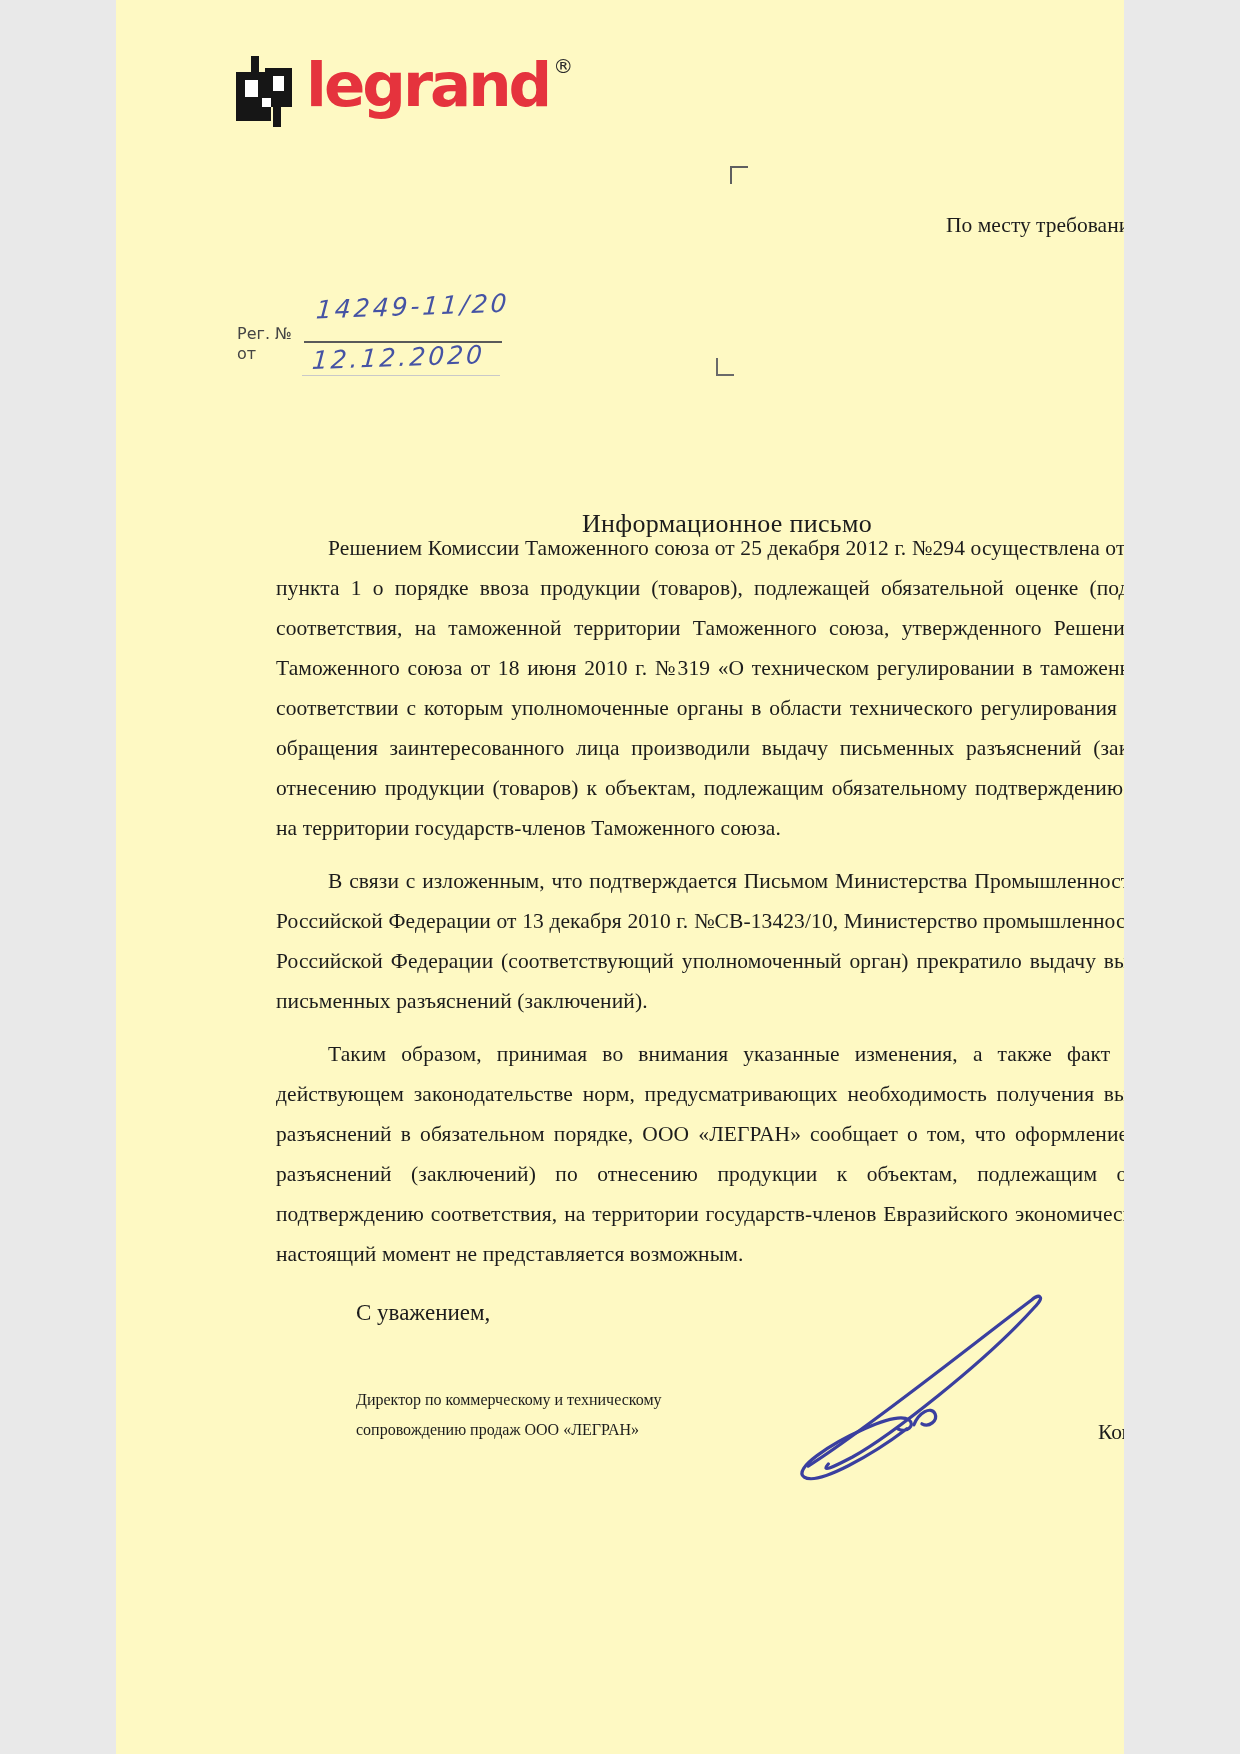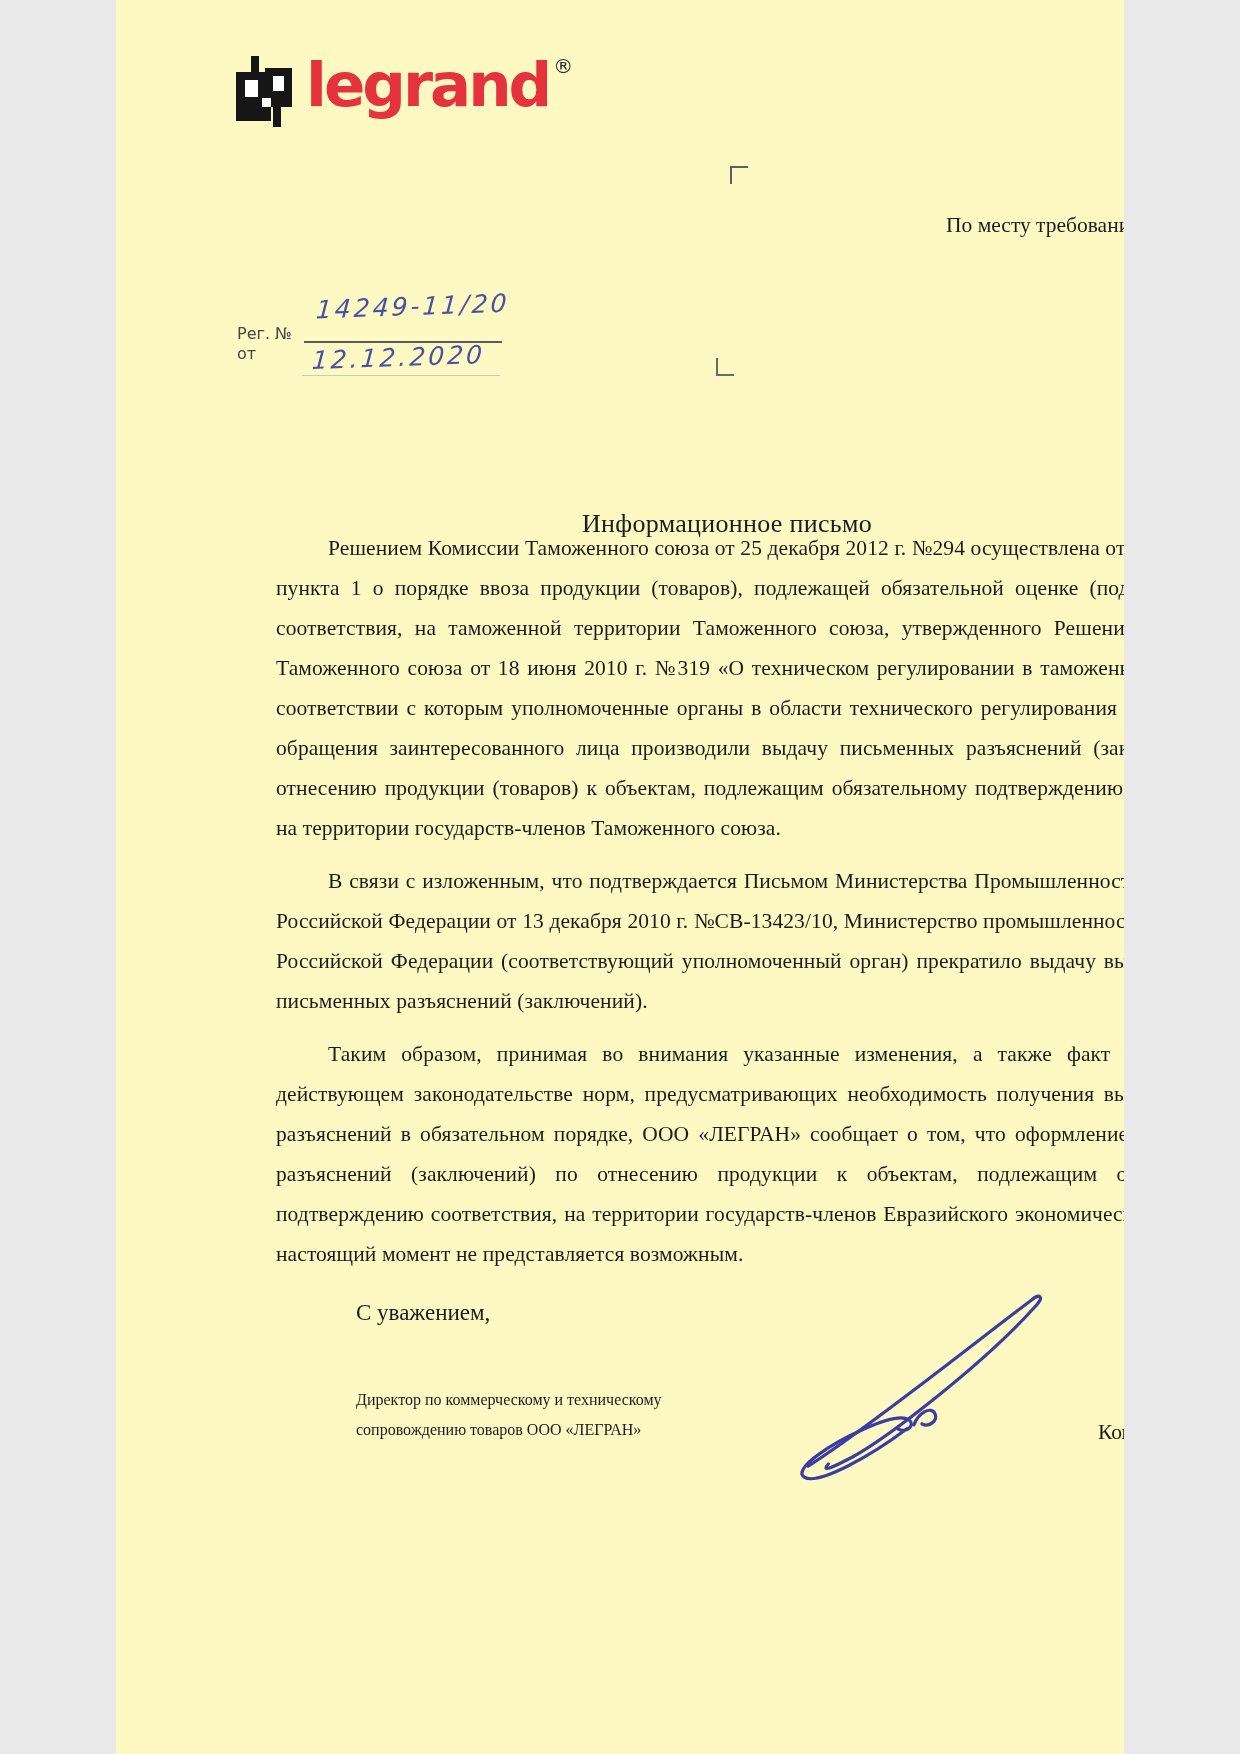--- a/index.html
+++ b/index.html
@@ -142,21 +142,21 @@
 
   <div class="body-text">
     <p>Решением Комиссии Таможенного союза от 25 декабря 2012 г. №294 осуществлена отмена абзаца 5 пункта 1 о порядке ввоза продукции (товаров), подлежащей обязательной оценке (подтверждению) соответствия, на таможенной территории Таможенного союза, утвержденного Решением Комиссии Таможенного союза от 18 июня 2010 г. №319 «О техническом регулировании в таможенном союзе», в соответствии с которым уполномоченные органы в области технического регулирования на основании обращения заинтересованного лица производили выдачу письменных разъяснений (заключений) по отнесению продукции (товаров) к объектам, подлежащим обязательному подтверждению соответствия на территории государств-членов Таможенного союза.</p>
     <p>В связи с изложенным, что подтверждается Письмом Министерства Промышленности и Торговли Российской Федерации от 13 декабря 2010 г. №СВ-13423/10, Министерство промышленности и торговли Российской Федерации (соответствующий уполномоченный орган) прекратило выдачу вышеуказанных письменных разъяснений (заключений).</p>
     <p>Таким образом, принимая во внимания указанные изменения, а также факт отсутствия в действующем законодательстве норм, предусматривающих необходимость получения вышеуказанных разъяснений в обязательном порядке, ООО «ЛЕГРАН» сообщает о том, что оформление письменных разъяснений (заключений) по отнесению продукции к объектам, подлежащим обязательному подтверждению соответствия, на территории государств-членов Евразийского экономического союза на настоящий момент не представляется возможным.</p>
   </div>
 
   <div class="salutation">С уважением,</div>
   <div class="position-block">
     <div>Директор по коммерческому и техническому</div>
-    <div>сопровождению товаров ООО «ЛЕГРАН»</div>
+    <div>сопровождению продаж ООО «ЛЕГРАН»</div>
   </div>
 
   <svg class="signature-svg" viewBox="0 0 310 215" aria-hidden="true">
     <g fill="none" stroke="#3a3f9f" stroke-width="3.2" stroke-linecap="round">
       <path d="M30 192 C85 158 205 62 252 27 C260 20 265 24 256 33 C205 90 110 163 74 183 C55 193 42 199 50 190"></path>
       <path d="M128 155 C95 180 40 212 26 203 C14 195 52 170 86 155 C106 146 122 141 130 146 C137 151 128 160 119 155"></path>
       <path d="M135 151 C140 139 152 132 156 140 C159 147 150 154 143 150"></path>
     </g>
   </svg>
 

